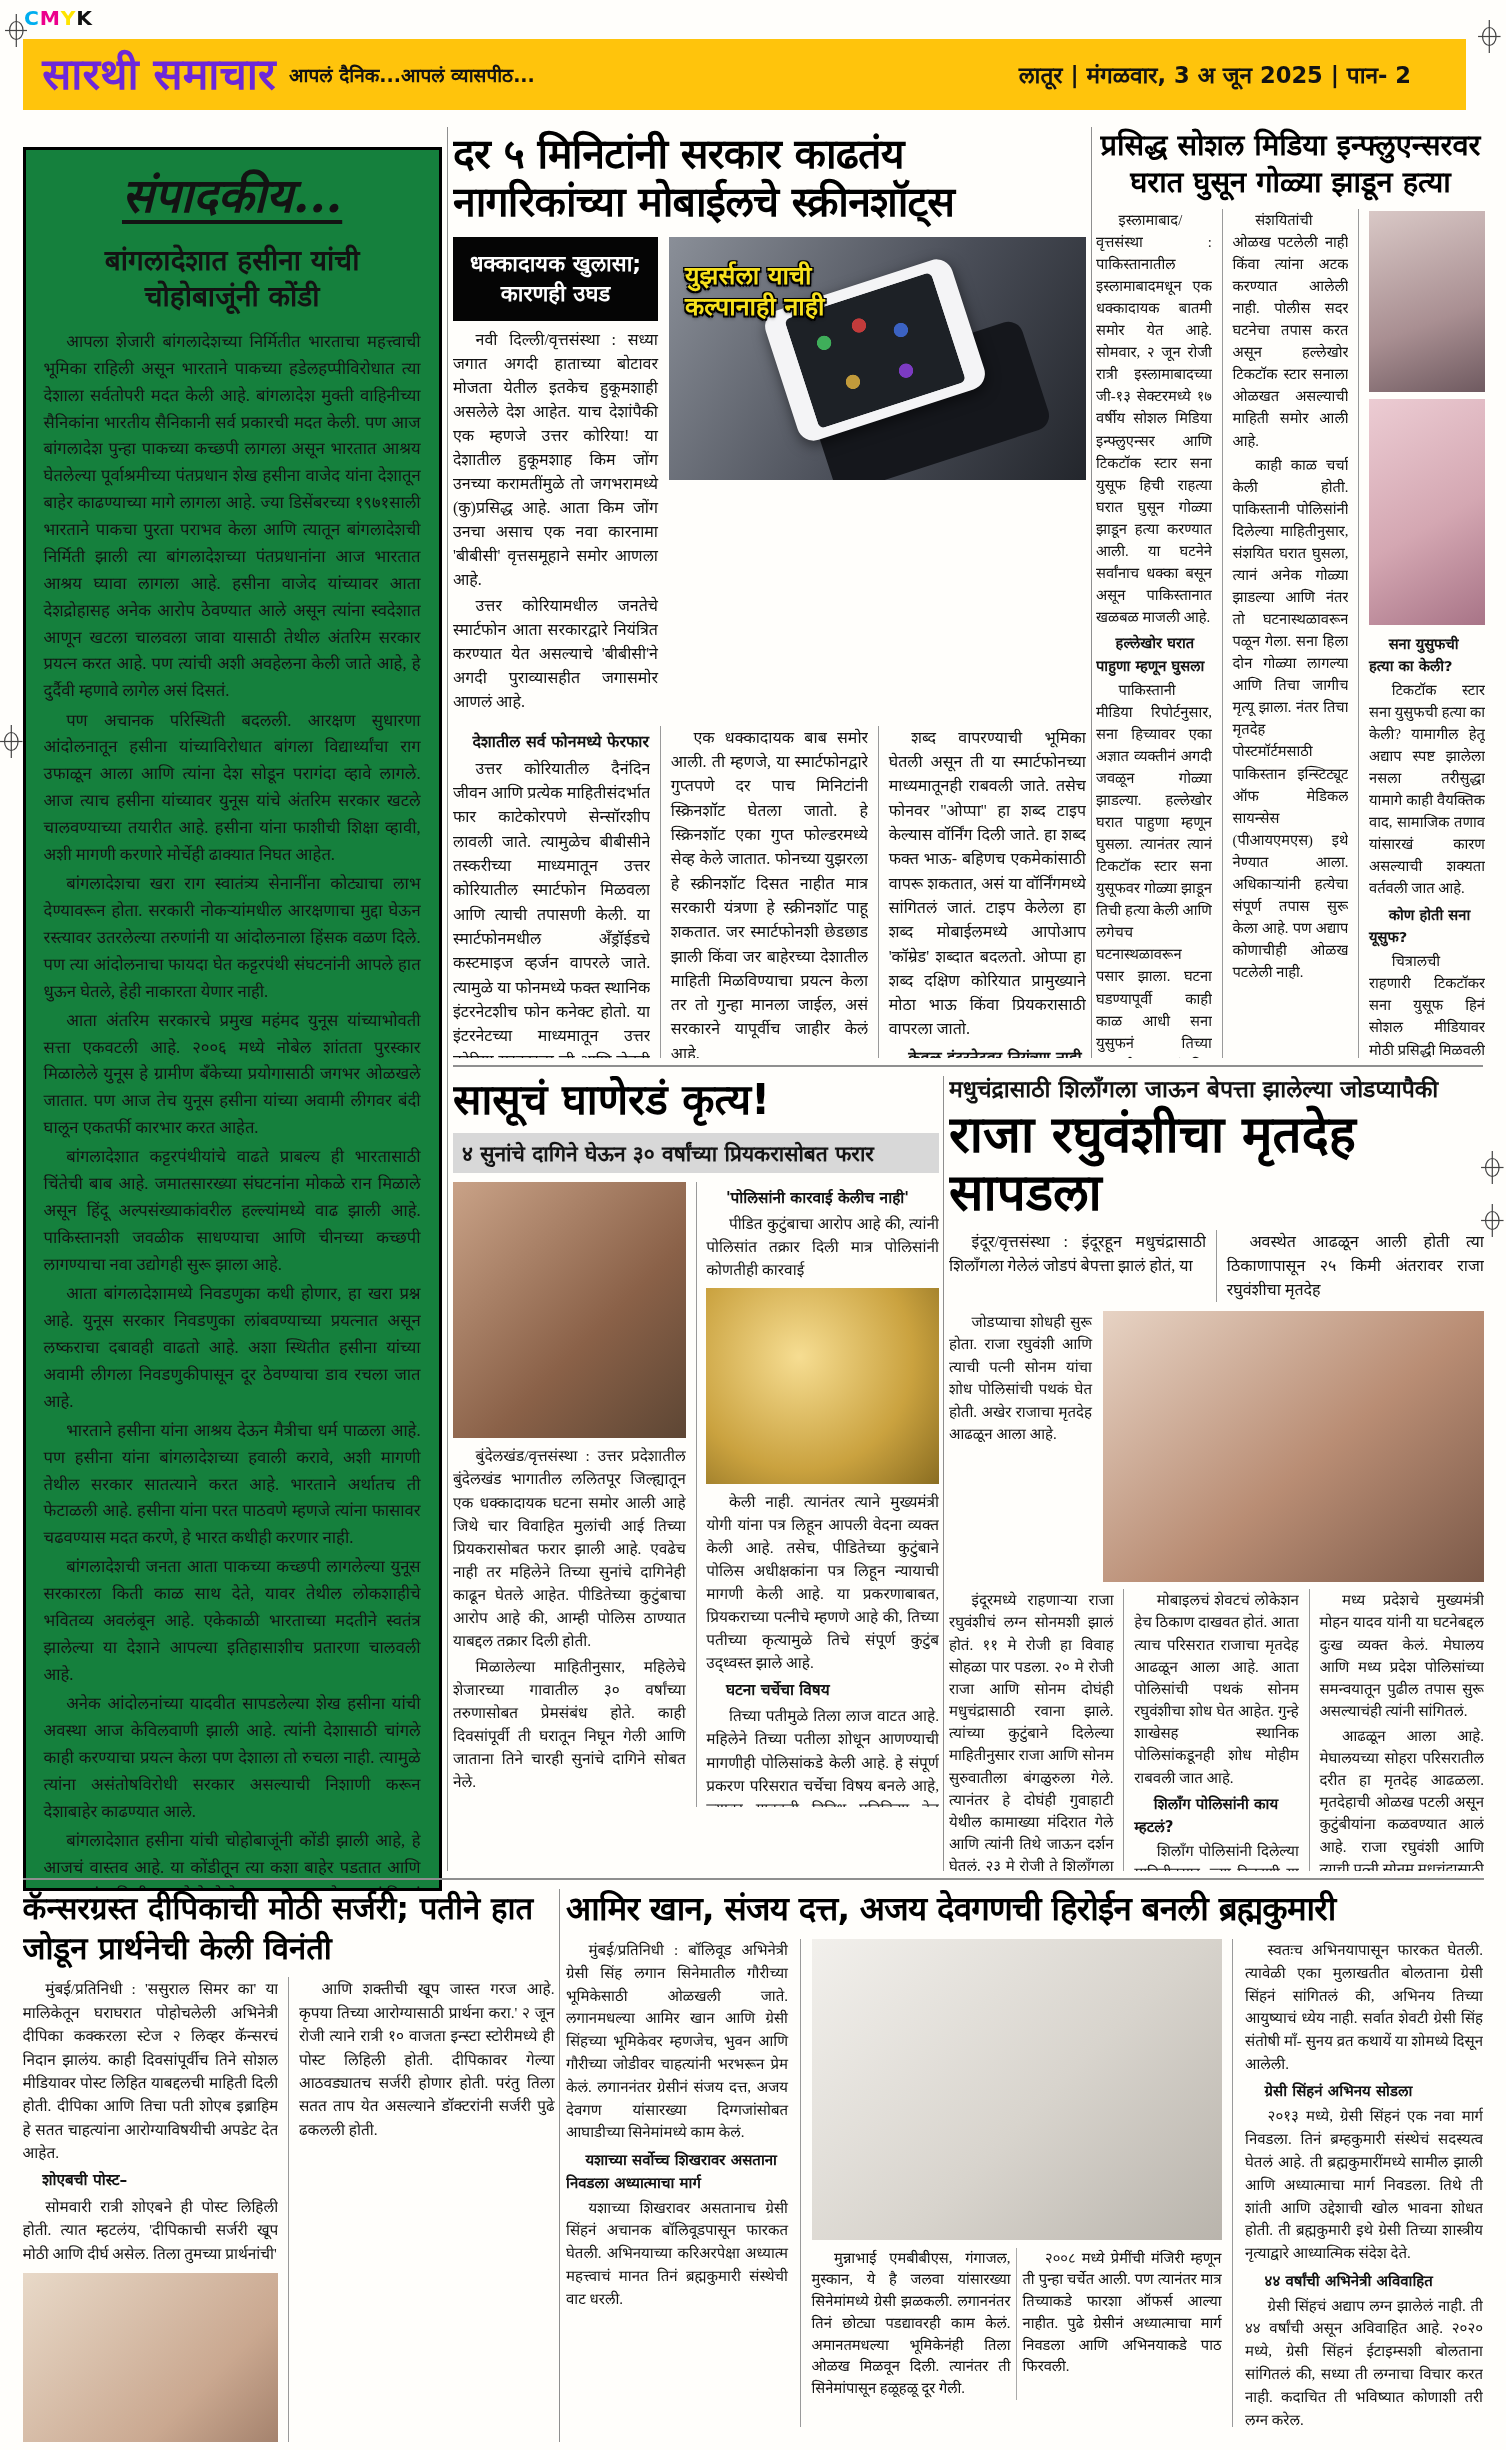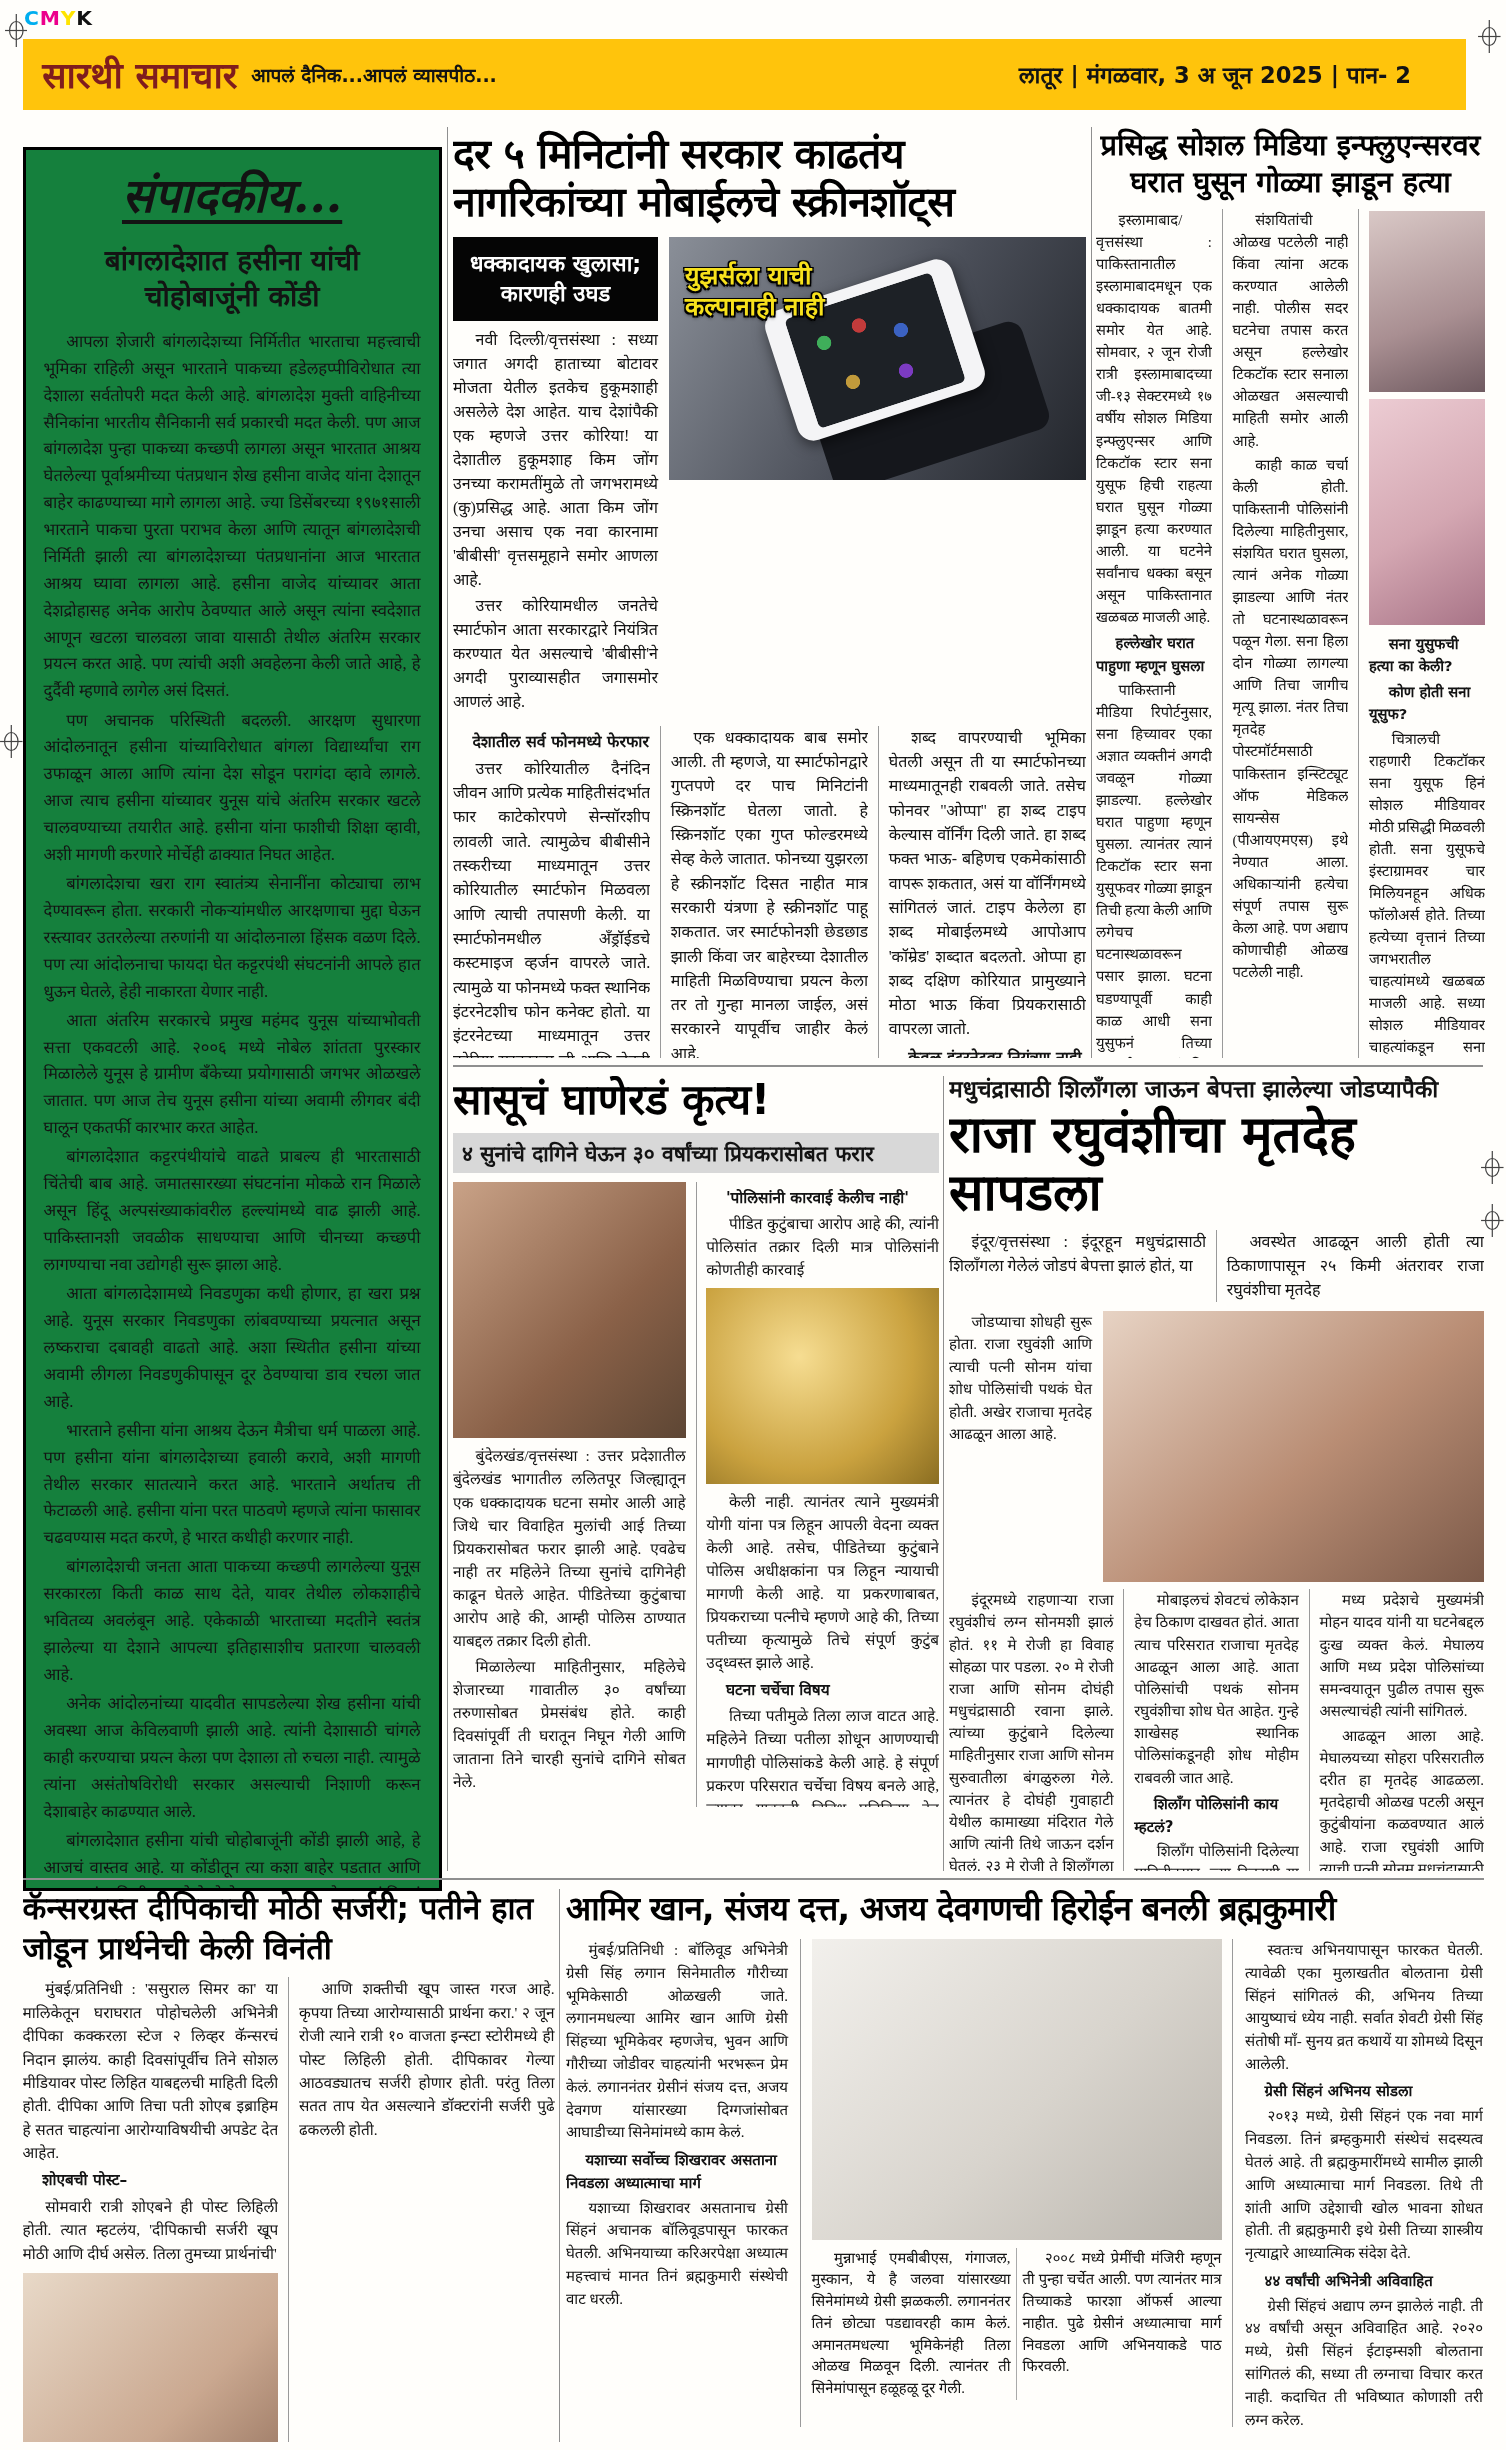--- a/index.html
+++ b/index.html
@@ -5,21 +5,21 @@
   html,body{margin:0;padding:0;background:#e9e9e6;}
   .sheet{position:relative;width:1506px;height:2450px;background:#fffefb;margin:0 auto;
          font-family:"Liberation Serif","DejaVu Serif",serif;color:#131313;overflow:hidden;}
   .abs{position:absolute;}
   
   .cmyk{font-family:"DejaVu Sans","Liberation Sans",sans-serif;font-weight:bold;font-size:20.3px;letter-spacing:0.8px;}
   .cmyk .c{color:#00aeef}.cmyk .m{color:#ec008c}.cmyk .y{color:#ffe400}.cmyk .k{color:#111}
   .reg{stroke:#444;stroke-width:1.6;fill:none;}
   
   .masthead{left:22.6px;top:39px;width:1443px;height:71px;background:#ffc40c;display:flex;align-items:center;padding:0 19.6px;box-sizing:border-box;}
-  .brand{font-family:"DejaVu Serif","Liberation Serif",serif;font-weight:bold;font-size:36px;color:#7f1d1d;line-height:1;white-space:nowrap;}
+  .brand{font-family:"DejaVu Serif","Liberation Serif",serif;font-weight:bold;font-size:43px;color:#6d28d9;line-height:1;white-space:nowrap;}
   .tagline{font-family:"DejaVu Sans","Liberation Sans",sans-serif;font-weight:bold;font-size:19px;margin-left:13.6px;white-space:nowrap;}
   .dateline{font-family:"DejaVu Sans","Liberation Sans",sans-serif;font-weight:bold;font-size:22.6px;margin-left:auto;margin-right:35px;white-space:nowrap;}
   .contact{font-family:"Liberation Sans","DejaVu Sans",sans-serif;font-weight:bold;font-size:16px;width:265px;}
   .contact .row{display:flex;align-items:center;gap:6px;padding:2.3px 0;}
   .contact .row+.row{border-top:1.5px solid #111;}
   .sqb{display:inline-block;width:7.5px;height:7.5px;background:#111;}
   
   .hl{font-family:"DejaVu Sans","Liberation Sans",sans-serif;font-weight:bold;color:#000;margin:0;}
   .para{text-align:justify;text-indent:22.6px;margin:0 0 2.3px 0;}
   .sub{font-family:"DejaVu Sans","Liberation Sans",sans-serif;font-weight:bold;text-indent:19.6px;margin:4.5px 0 2.3px 0;}
@@ -197,20 +197,21 @@
         </div>
       <div class="col">
           <p class="para">संशयितांची ओळख पटलेली नाही किंवा त्यांना अटक करण्यात आलेली नाही. पोलीस सदर घटनेचा तपास करत असून हल्लेखोर टिकटॉक स्टार सनाला ओळखत असल्याची माहिती समोर आली आहे.</p>
           <p class="para">काही काळ चर्चा केली होती. पाकिस्तानी पोलिसांनी दिलेल्या माहितीनुसार, संशयित घरात घुसला, त्यानं अनेक गोळ्या झाडल्या आणि नंतर तो घटनास्थळावरून पळून गेला. सना हिला दोन गोळ्या लागल्या आणि तिचा जागीच मृत्यू झाला. नंतर तिचा मृतदेह पोस्टमॉर्टमसाठी पाकिस्तान इन्स्टिट्यूट ऑफ मेडिकल सायन्सेस (पीआयएमएस) इथे नेण्यात आला. अधिकाऱ्यांनी हत्येचा संपूर्ण तपास सुरू केला आहे. पण अद्याप कोणाचीही ओळख पटलेली नाही.</p>
         </div>
       <div class="col">
         <div class="photo ph-girl1"></div>
         <div class="photo ph-girl2"></div>
         <div>
             <p class="sub">सना युसुफची हत्या का केली?</p>
+            <p class="para">टिकटॉक स्टार सना युसुफची हत्या का केली? यामागील हेतू अद्याप स्पष्ट झालेला नसला तरीसुद्धा यामागे काही वैयक्तिक वाद, सामाजिक तणाव यांसारखं कारण असल्याची शक्यता वर्तवली जात आहे.</p>
             <p class="sub">कोण होती सना यूसुफ?</p>
             <p class="para">चित्रालची राहणारी टिकटॉकर सना युसूफ हिनं सोशल मीडियावर मोठी प्रसिद्धी मिळवली होती. सना युसूफचे इंस्टाग्रामवर चार मिलियनहून अधिक फॉलोअर्स होते. तिच्या हत्येच्या वृत्तानं तिच्या जगभरातील चाहत्यांमध्ये खळबळ माजली आहे. सध्या सोशल मीडियावर चाहत्यांकडून सना युसुफला श्रद्धांजली वाहिली जात आहे.</p>
           </div>
       </div>
     </div>
   </section>
 
   <section class="abs art-sasu">
     <h1 class="hl hl3">सासूचं घाणेरडं कृत्य!</h1>
     <div class="graybox">४ सुनांचे दागिने घेऊन ३० वर्षांच्या प्रियकरासोबत फरार</div>

